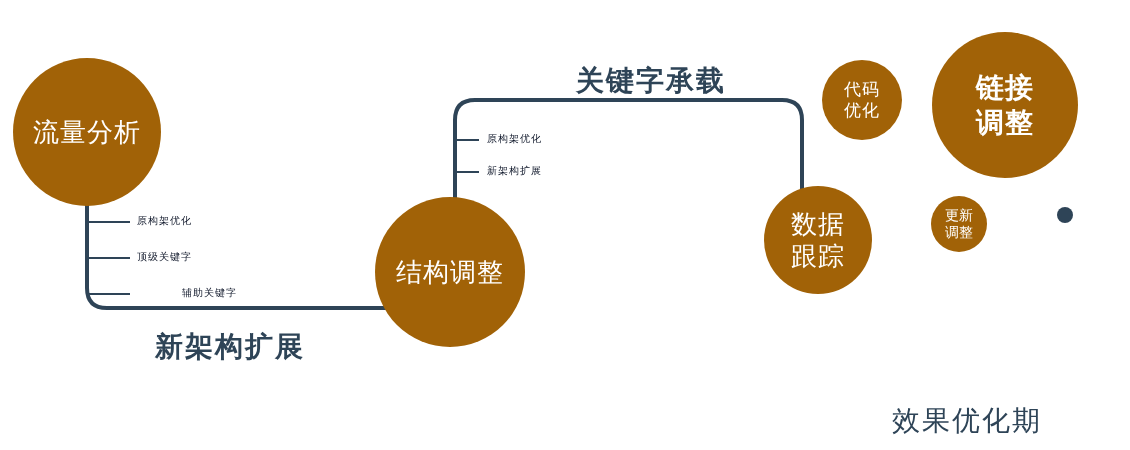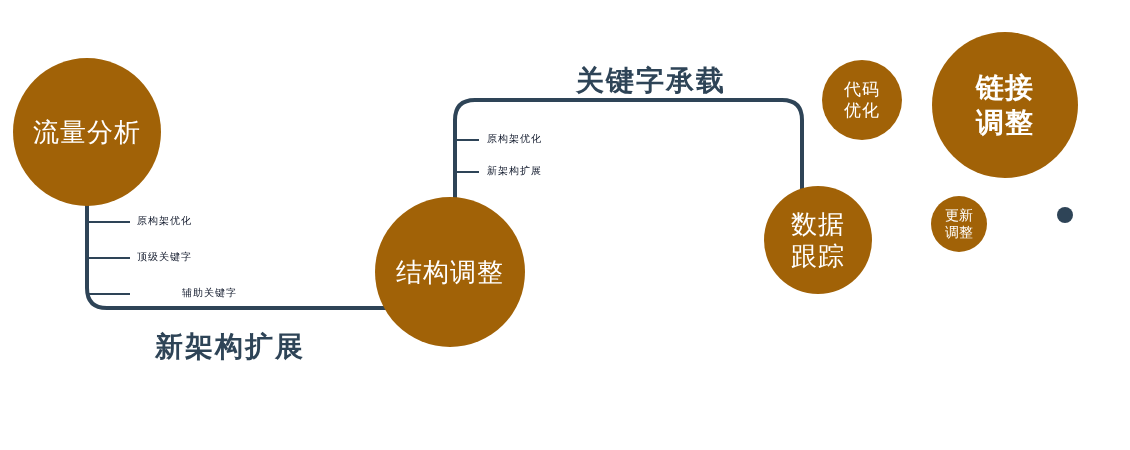--- a/index.html
+++ b/index.html
@@ -133,14 +133,15 @@
 
   <div class="edge-label" id="label-keyword">关键字承载</div>
 
   <div class="branch-label" id="branch-t1">原构架优化</div>
   <div class="branch-label" id="branch-t2">顶级关键字</div>
   <div class="branch-label" id="branch-t3">辅助关键字</div>
 
   <div class="branch-label" id="branch-s1">原构架优化</div>
   <div class="branch-label" id="branch-s2">新架构扩展</div>
 
+  <div class="phase-label">效果优化期</div>
 
 </div>
 
 </body></html>

